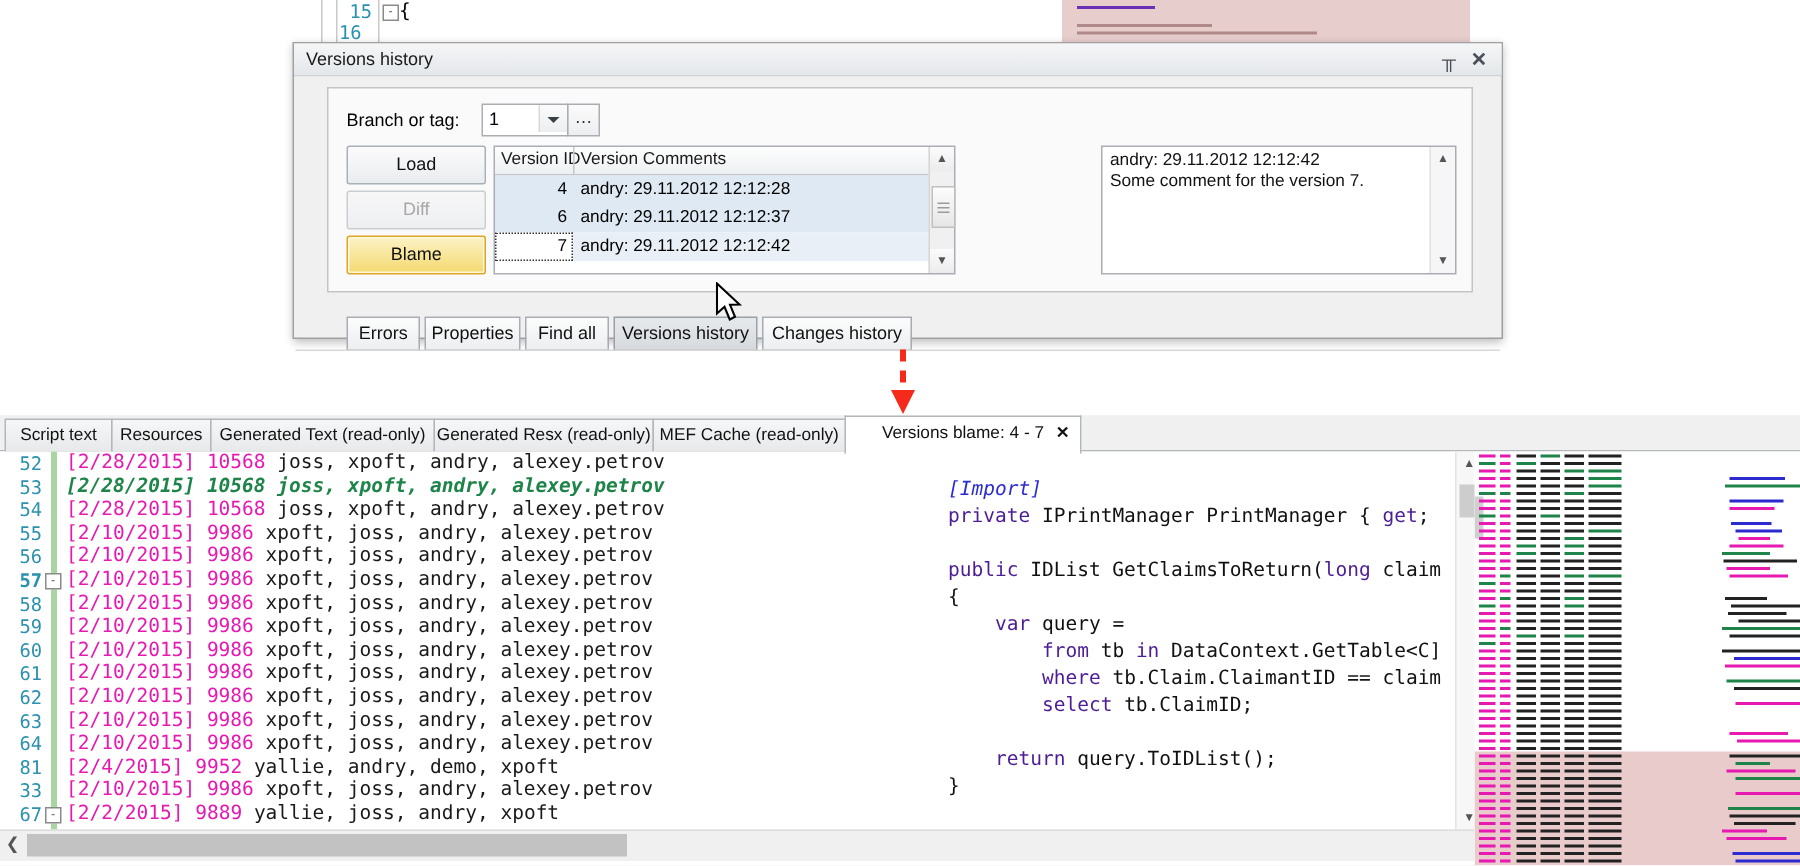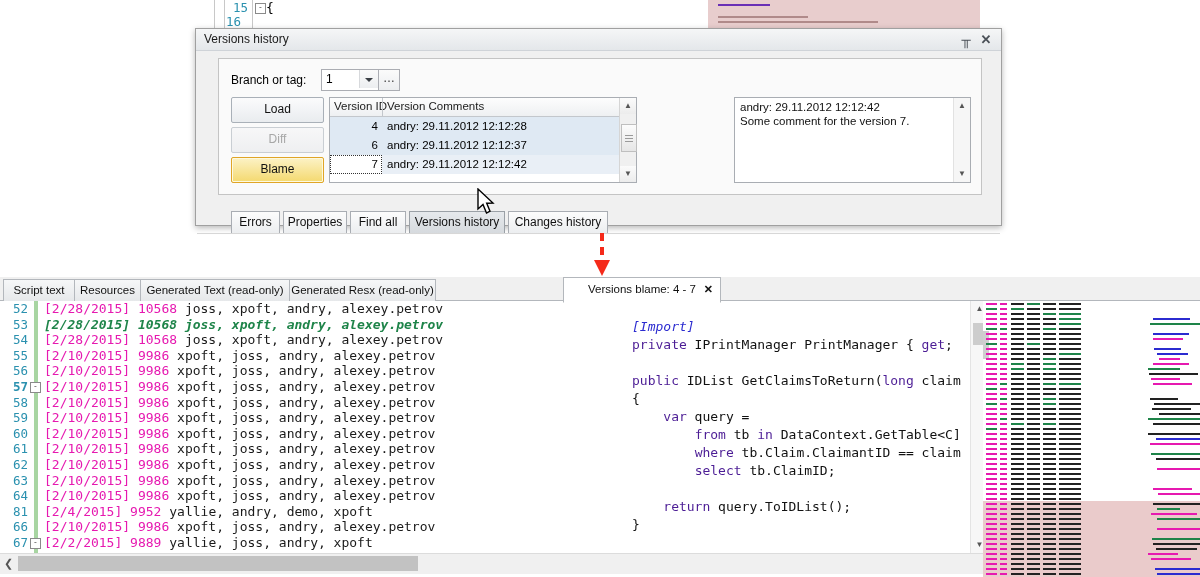--- a/index.html
+++ b/index.html
@@ -235,20 +235,21 @@
   <polygon points="2,28 18,28 10,44" fill="#f52a1a"></polygon>
 </svg>
 
 <div id="bottom-pane" class="abs">
   <div id="tabstrip">
     <div id="tabstrip-underline"></div>
   <div class="btab" style="left: 3px; width: 70px;"><span>Script text</span></div>
       <div class="btab" style="left: 74px; width: 65px;"><span>Resources</span></div>
       <div class="btab" style="left: 289px; width: 145px;"><span>Generated Resx (read-only)</span></div>
       <div class="btab" style="left: 140px; width: 148px;"><span>Generated Text (read-only)</span></div>
+      <div class="btab" style="left: 435px; width: 127px;"><span>MEF Cache (read-only)</span></div>
       <div class="btab active" style="left: 563px; width: 156px;"><span>Versions blame: 4 - 7</span><span style="position: absolute; right: 7px; top: 0px; font-weight: bold; font-size: 11px;">✕</span></div>
     </div>
 
   <div id="blame-editor">
     <div id="blame-gutter-bg"></div>
     <div id="blame-changebar"></div>
     <div id="blame-lines">
         <div class="bl-num" style="top: 0px;">52</div>
         <div class="bl-txt" style="top: 0px;"><span class="bl-date">[2/28/2015]</span> <span class="bl-rev">10568</span> <span class="bl-auth">joss, xpoft, andry, alexey.petrov</span></div>
         <div class="bl-num" style="top: 15.6px;">53</div>
@@ -271,21 +272,21 @@
         <div class="bl-num" style="top: 140.4px;">61</div>
         <div class="bl-txt" style="top: 140.4px;"><span class="bl-date">[2/10/2015]</span> <span class="bl-rev">9986</span> <span class="bl-auth">xpoft, joss, andry, alexey.petrov</span></div>
         <div class="bl-num" style="top: 156px;">62</div>
         <div class="bl-txt" style="top: 156px;"><span class="bl-date">[2/10/2015]</span> <span class="bl-rev">9986</span> <span class="bl-auth">xpoft, joss, andry, alexey.petrov</span></div>
         <div class="bl-num" style="top: 171.6px;">63</div>
         <div class="bl-txt" style="top: 171.6px;"><span class="bl-date">[2/10/2015]</span> <span class="bl-rev">9986</span> <span class="bl-auth">xpoft, joss, andry, alexey.petrov</span></div>
         <div class="bl-num" style="top: 187.2px;">64</div>
         <div class="bl-txt" style="top: 187.2px;"><span class="bl-date">[2/10/2015]</span> <span class="bl-rev">9986</span> <span class="bl-auth">xpoft, joss, andry, alexey.petrov</span></div>
         <div class="bl-num" style="top: 202.8px;">81</div>
         <div class="bl-txt" style="top: 202.8px;"><span class="bl-date">[2/4/2015]</span> <span class="bl-rev">9952</span> <span class="bl-auth">yallie, andry, demo, xpoft</span></div>
-        <div class="bl-num" style="top: 218.4px;">66</div>
+        <div class="bl-num" style="top: 218.4px;">33</div>
         <div class="bl-txt" style="top: 218.4px;"><span class="bl-date">[2/10/2015]</span> <span class="bl-rev">9986</span> <span class="bl-auth">xpoft, joss, andry, alexey.petrov</span></div>
         <div class="bl-num" style="top: 234px;">67</div>
         <div class="fold" style="left: 30px; top: 237px;">-</div>
         <div class="bl-txt" style="top: 234px;"><span class="bl-date">[2/2/2015]</span> <span class="bl-rev">9889</span> <span class="bl-auth">yallie, joss, andry, xpoft</span></div>
       </div>
     <div id="code-clip">
       <div id="code-lines">
           <div class="code-line" style="top: 18px;"><span class="c-attr">[Import]</span></div>
           <div class="code-line" style="top: 36px;"><span class="c-kw">private</span> IPrintManager PrintManager { <span class="c-kw">get</span>;</div>
           <div class="code-line" style="top: 72px;"><span class="c-kw">public</span> IDList GetClaimsToReturn(<span class="c-kw">long</span> claim</div>

